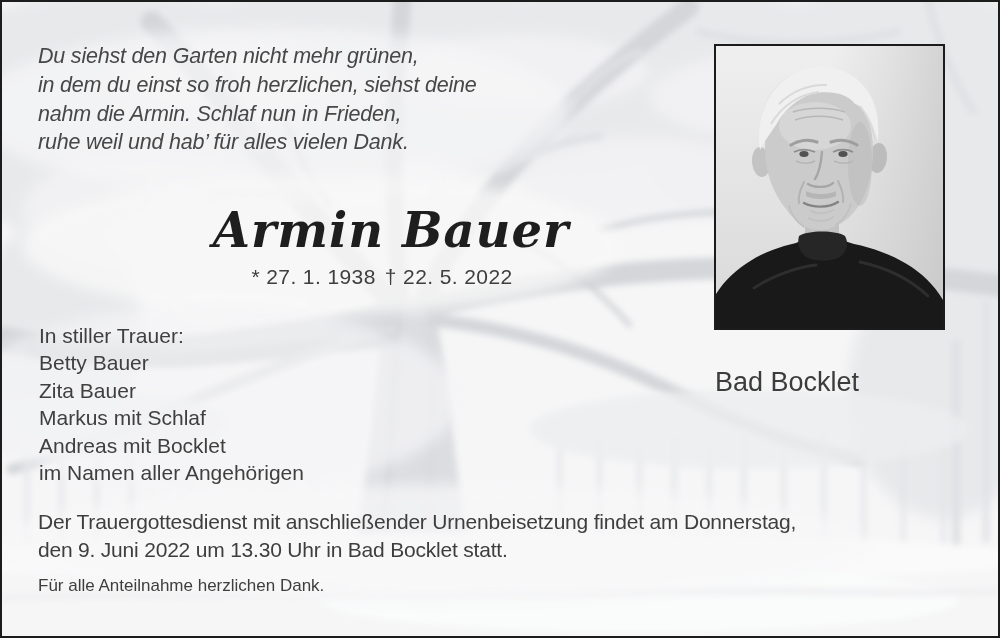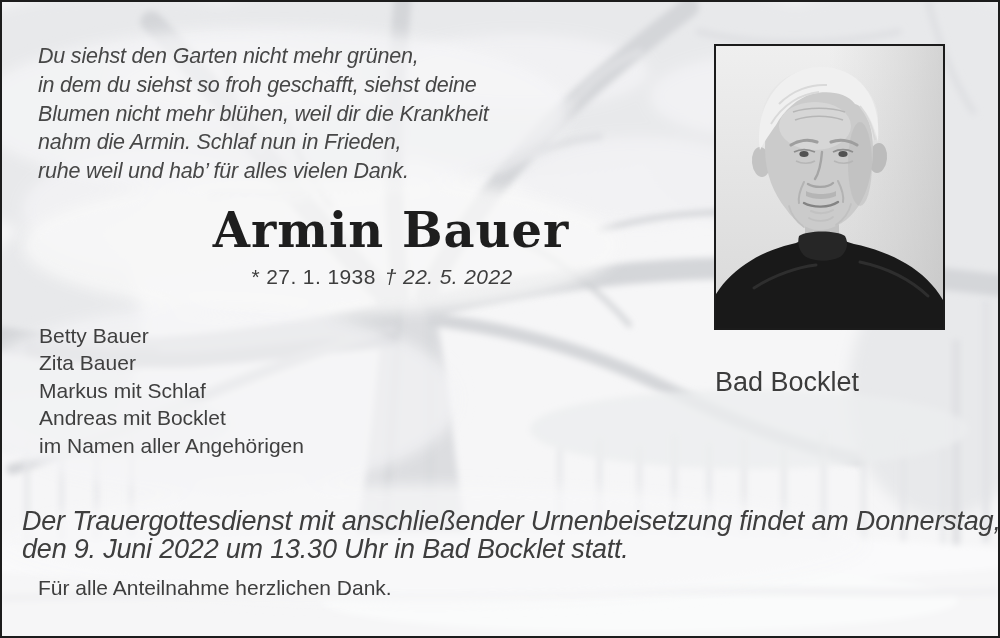--- a/index.html
+++ b/index.html
@@ -16,55 +16,55 @@
 
   .poem {
     position:absolute; left:36px; top:40px;
     font-style:italic; font-size:21.5px; line-height:28.8px;
     color:#474747; letter-spacing:-0.2px; white-space:nowrap;
   }
 
   .name {
     position:absolute; left:0; top:201px; width:766px; text-align:center;
     font-family:"DejaVu Serif","Liberation Serif",serif;
-    font-weight:700; font-size:48px; line-height:1.15;
+    font-style:italic; font-weight:700; font-size:48px; line-height:1.15;
     color:#1e1e1e; letter-spacing:1px;padding-left:12px;
   }
 
   .dates {
     position:absolute; left:0; top:263px; width:760px; text-align:center;
     font-size:21px; color:#3e3e3e; letter-spacing:0.4px; white-space:nowrap;
   }
-  .dates .death { margin-left:9px;font-style:italic; }
+  .dates .death { margin-left:9px; }
 
   .mourners {
     position:absolute; left:37px; top:320px;
     font-size:21px; line-height:27.4px; color:#3f3f3f; white-space:nowrap;
   }
 
   .photo {
     position:absolute; left:712px; top:42px; width:231px; height:286px;
     border:2px solid #1b1b1b; background:#e3e3e3;
   }
   .photo svg { display:block; width:100%; height:100%; }
 
   .caption {
     position:absolute; left:713px; top:365px;
     font-size:27px; color:#3c3c3c; white-space:nowrap;
   }
 
   .service {
-    position:absolute; left:20px; top:506px;
-    font-size:27px; line-height:27.6px; color:#3e3e3e;
-    letter-spacing:-0.2px; white-space:nowrap;font-style:italic;
+    position:absolute; left:36px; top:506px;
+    font-size:21px; line-height:27.6px; color:#3e3e3e;
+    letter-spacing:-0.2px; white-space:nowrap;
   }
 
   .thanks {
     position:absolute; left:36px; top:574px;
-    font-size:21px; color:#3e3e3e; white-space:nowrap;
+    font-size:17px; color:#3e3e3e; white-space:nowrap;
   }
 </style>
 </head>
 <body>
 
 <div class="notice">
 
   <svg class="bg" viewBox="0 0 1000 638" preserveAspectRatio="none" aria-hidden="true">
     <defs>
       <filter id="soft" x="-5%" y="-5%" width="110%" height="110%">
@@ -165,32 +165,32 @@
     <g filter="url(#softer)">
       <ellipse cx="270" cy="110" rx="300" ry="85" fill="#f6f6f7" opacity="0.75"></ellipse>
       <ellipse cx="320" cy="245" rx="300" ry="70" fill="#f7f7f8" opacity="0.8"></ellipse>
       <ellipse cx="210" cy="400" rx="250" ry="95" fill="#f5f5f6" opacity="0.7"></ellipse>
       <ellipse cx="430" cy="545" rx="440" ry="60" fill="#f7f7f8" opacity="0.75"></ellipse>
     </g>
   </svg>
 
   <div class="poem">
     <div>Du siehst den Garten nicht mehr grünen,</div>
-    <div>in dem du siehst so froh geschafft, siehst deine</div>
-    <div>Blumen nicht mehr blühen, weil dir die Krankheit</div>
+    <div>in dem du einst so froh herzlichen, siehst deine</div>
     <div>nahm die Armin. Schlaf nun in Frieden,</div>
     <div>ruhe weil und hab’ für alles vielen Dank.</div>
   </div>
 
   <div class="name">Armin Bauer</div>
   <div class="dates">
     <span>* 27. 1. 1938</span><span class="death">† 22. 5. 2022</span>
   </div>
 
   <div class="mourners">
+    <div>In stiller Trauer:</div>
     <div>Betty Bauer</div>
     <div>Zita Bauer</div>
     <div>Markus mit Schlaf</div>
     <div>Andreas mit Bocklet</div>
     <div>im Namen aller Angehörigen</div>
   </div>
 
   <figure class="photo">
     <svg viewBox="0 0 227 282" preserveAspectRatio="none" aria-hidden="true">
       <defs>

